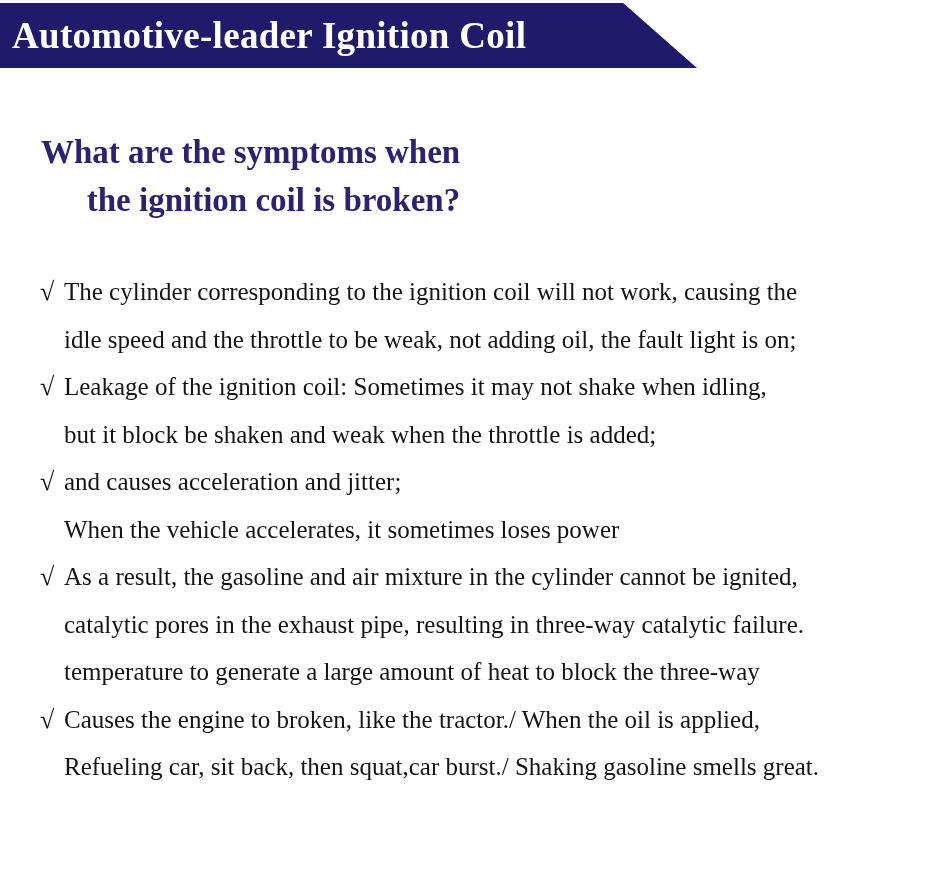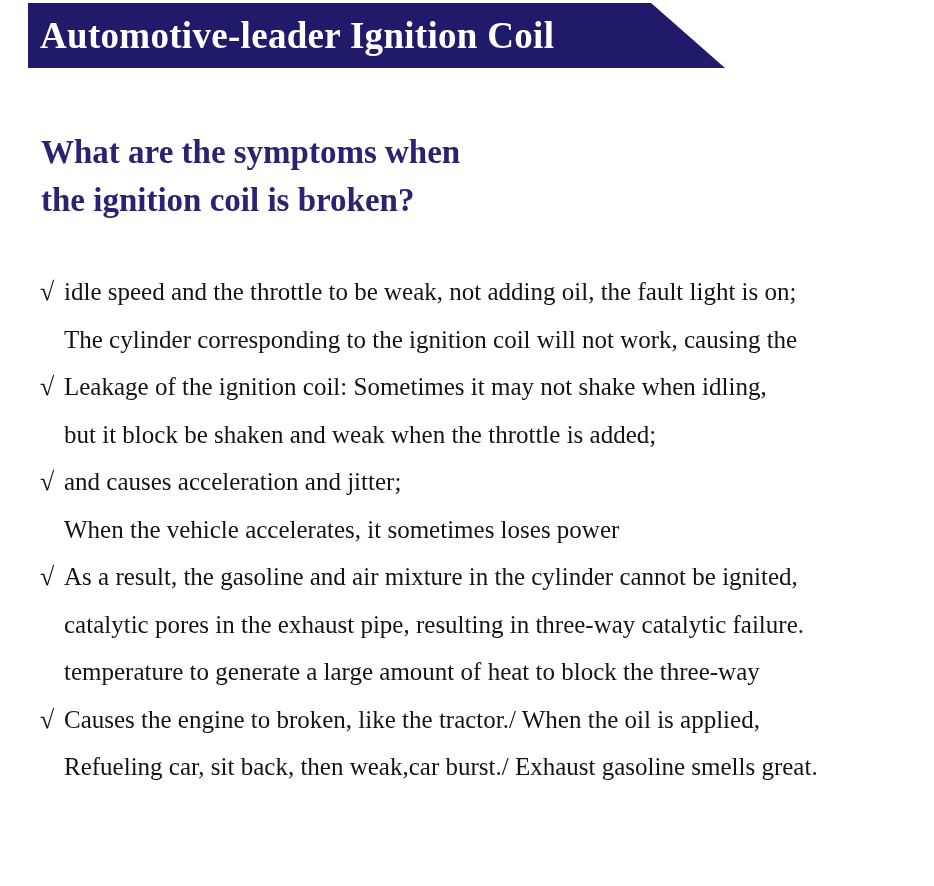--- a/index.html
+++ b/index.html
@@ -20,39 +20,39 @@
   .banner {
     position: absolute;
     top: 3px;
     left: 0;
     width: 697px;
     height: 65px;
     background: #201a6b;
     clip-path: polygon(0 0, 89.4% 0, 100% 100%, 0 100%);
     display: flex;
     align-items: center;
-    margin-left: 28px;
   }
   .banner-title {
     color: #ffffff;
     font-weight: bold;
     font-size: 37px;
     padding-left: 12px;
     white-space: nowrap;
     letter-spacing: 0.3px;
   }
   
   .heading {
     position: absolute;
     left: 41px;
     top: 128px;
     color: #2a2371;
     font-weight: bold;
     font-size: 33px;
     line-height: 48px;
+    text-align: right;
   }
   .heading .h-line { white-space: nowrap; }
   
   .body-text {
     position: absolute;
     left: 40px;
     top: 268px;
     width: 884px;
     color: #141414;
     font-size: 25px;
@@ -84,22 +84,22 @@
 
   <div class="heading">
     <div class="h-line">What are the symptoms when</div>
     <div class="h-line">the ignition coil is broken?</div>
   </div>
 
   <div class="body-text">
 
     <div class="bullet">
       <span class="check">√</span>
+      <div class="line">The cylinder corresponding to the ignition coil will not work, causing the</div>
       <div class="line">idle speed and the throttle to be weak, not adding oil, the fault light is on;</div>
-      <div class="line">The cylinder corresponding to the ignition coil will not work, causing the</div>
     </div>
 
     <div class="bullet">
       <span class="check">√</span>
       <div class="line">Leakage of the ignition coil: Sometimes it may not shake when idling,</div>
       <div class="line">but it block be shaken and weak when the throttle is added;</div>
     </div>
 
     <div class="bullet">
       <span class="check">√</span>
@@ -110,18 +110,18 @@
     <div class="bullet">
       <span class="check">√</span>
       <div class="line">As a result, the gasoline and air mixture in the cylinder cannot be ignited,</div>
       <div class="line">catalytic pores in the exhaust pipe, resulting in three-way catalytic failure.</div>
       <div class="line">temperature to generate a large amount of heat to block the three-way</div>
     </div>
 
     <div class="bullet">
       <span class="check">√</span>
       <div class="line">Causes the engine to broken, like the tractor./ When the oil is applied,</div>
-      <div class="line">Refueling car, sit back, then weak,car burst./ Exhaust gasoline smells great.</div>
+      <div class="line">Refueling car, sit back, then squat,car burst./ Shaking gasoline smells great.</div>
     </div>
 
   </div>
 
 </div>
 
 </body></html>

